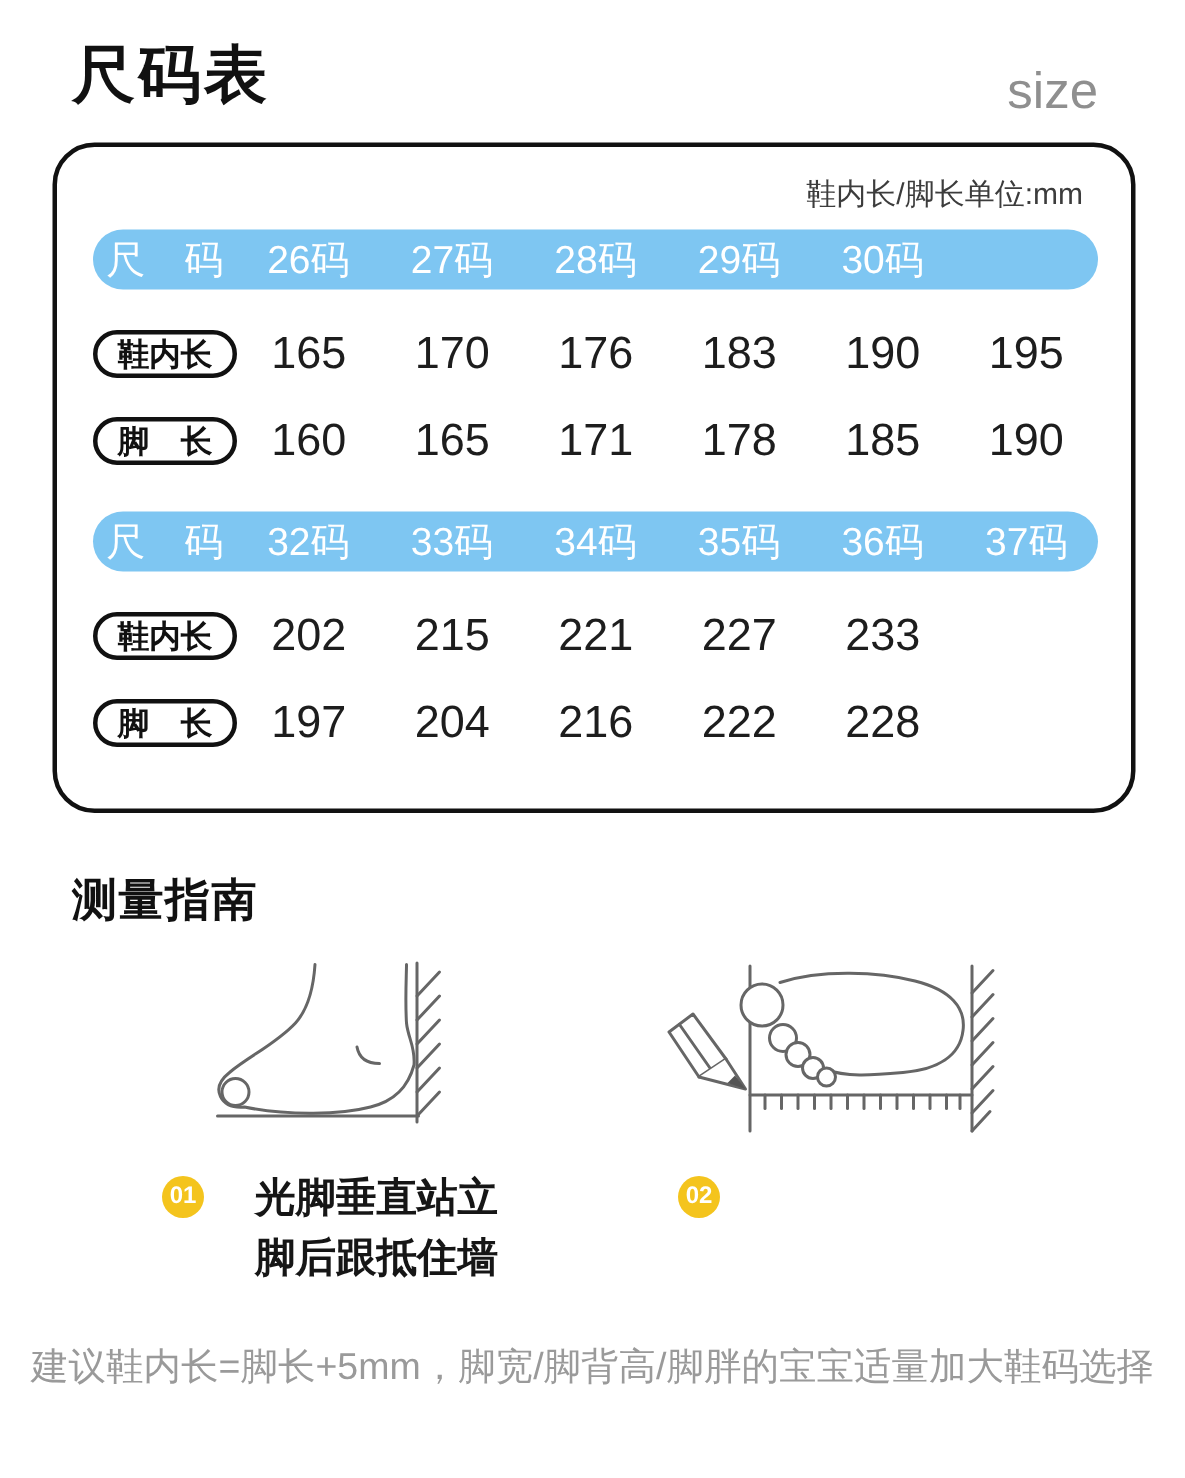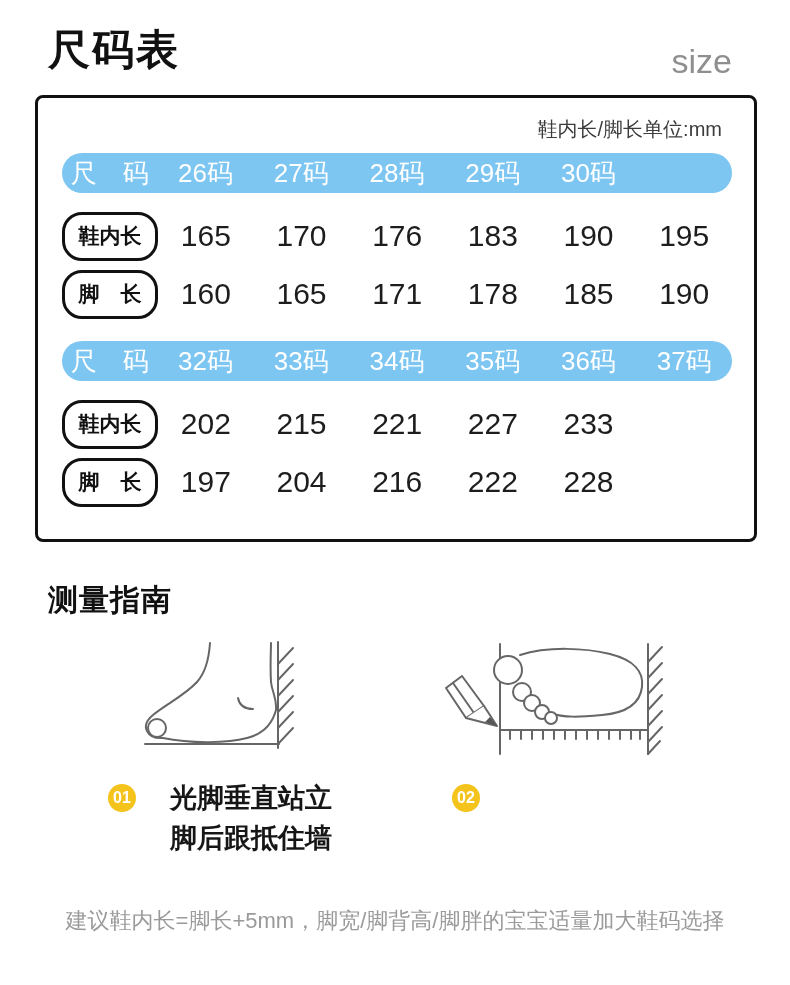--- a/index.html
+++ b/index.html
@@ -8,46 +8,46 @@
     font-family:"Liberation Sans","DejaVu Sans",sans-serif;color:#111;
     overflow:hidden;
   }
   .abs{position:absolute;}
   
   .page-title{left:48px;top:22px;font-size:42px;font-weight:700;letter-spacing:2px;}
   .page-subtitle{right:58px;top:42px;font-size:34px;color:#8f8f8f;}
   
   .size-card{
     left:35px;top:95px;width:722px;height:447px;box-sizing:border-box;
-    border:3px solid #111;border-radius:8px;background:#fff;
+    border:3px solid #111;border-radius:28px;background:#fff;
   }
   .unit-note{position:absolute;top:18px;right:32px;font-size:20px;color:#3c3c3c;}
   .size-table{position:absolute;left:24px;top:55px;width:670px;}
   .trow{display:grid;grid-template-columns:repeat(7,1fr);align-items:center;}
   .trow.header{background:#7EC6F2;border-radius:22px;height:40px;color:#fff;font-size:26px;font-weight:500;}
   .trow.data{height:58px;font-size:30px;color:#1d1d1d;font-weight:500;}
   .trow.r1{margin-top:14px;}
   .trow.h2{margin-top:18px;}
   .cell{text-align:center;white-space:nowrap;}
   .pill{
     display:flex;align-items:center;justify-content:center;margin:0 auto;
-    width:96px;height:49px;box-sizing:border-box;border:3px solid #111;
+    width:96px;height:32px;box-sizing:border-box;border:3px solid #111;
     border-radius:20px;font-size:21px;font-weight:700;color:#111;white-space:nowrap;
   }
   
   .guide-title{left:48px;top:580px;font-size:30px;font-weight:700;letter-spacing:1px;}
   .fig{stroke:#666;stroke-width:2;fill:none;stroke-linecap:round;stroke-linejoin:round;}
   .step{display:flex;align-items:flex-start;gap:24px;}
   .badge{
     flex:0 0 auto;width:28px;height:28px;margin-top:6px;border-radius:50%;
     background:#F4C41D;color:#fff;font-size:16px;font-weight:700;
     display:flex;align-items:center;justify-content:center;
   }
   .step-text{margin-left:10px;font-size:27px;font-weight:600;line-height:40px;color:#161616;white-space:nowrap;}
-  .bottom-note{left:0;top:894px;width:790px;text-align:center;font-size:22px;color:#9a9a9a;white-space:nowrap;margin-top:12px;}
+  .bottom-note{left:0;top:894px;width:790px;text-align:center;font-size:25px;color:#9a9a9a;white-space:nowrap;}
 </style>
 </head>
 <body>
 
 <div class="abs page-title">尺码表</div>
 <div class="abs page-subtitle">size</div>
 
 <section class="abs size-card">
   <div class="unit-note">鞋内长/脚长单位:mm</div>
   <div class="size-table">

